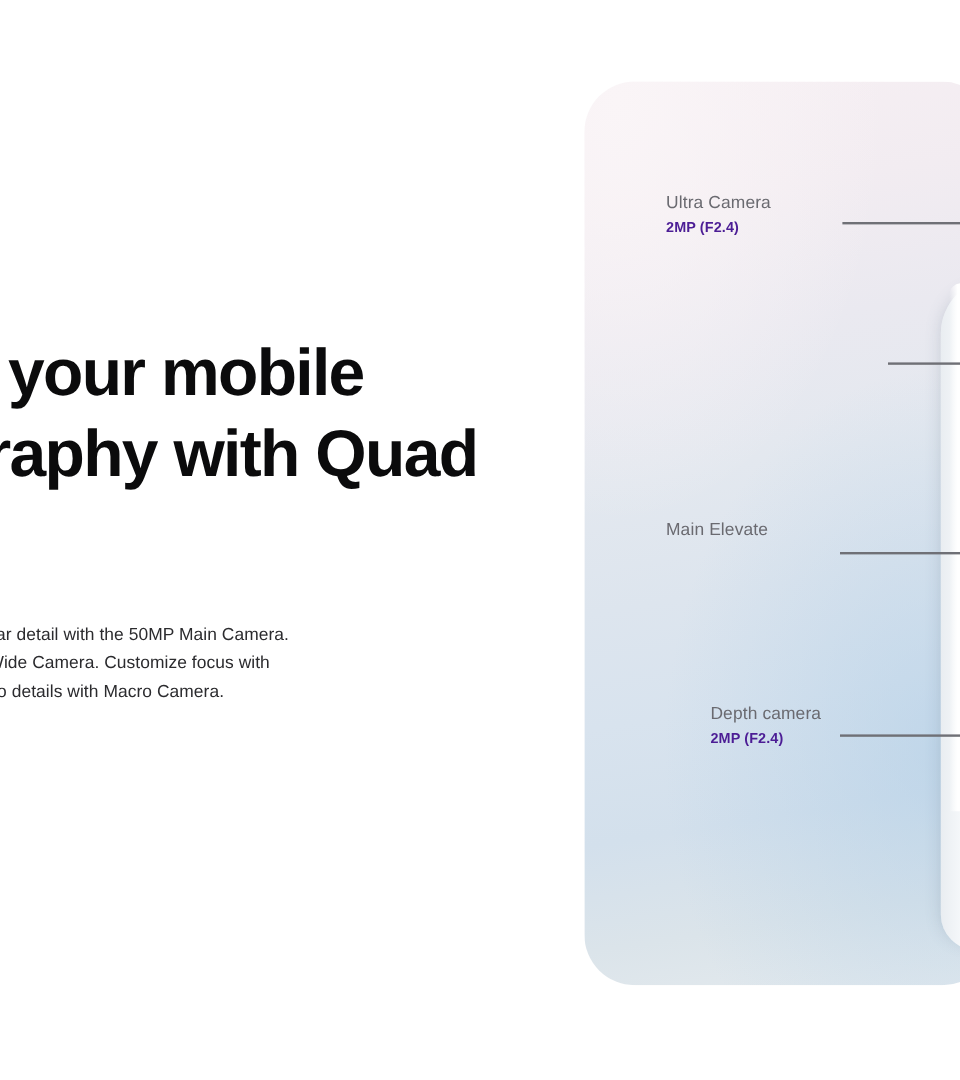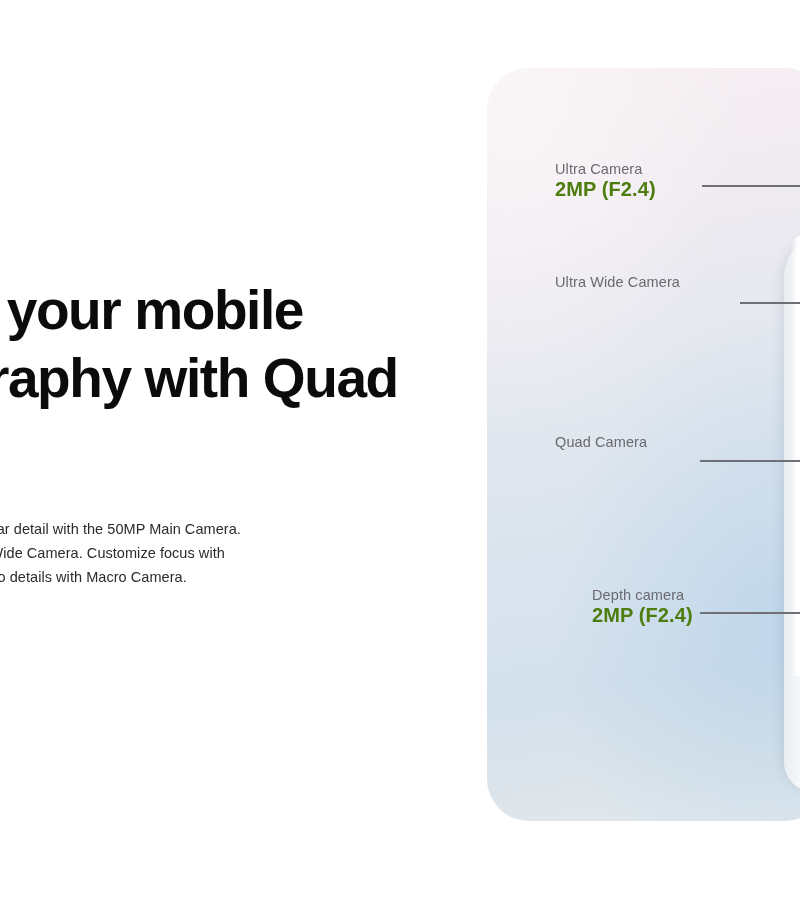--- a/index.html
+++ b/index.html
@@ -122,24 +122,24 @@
     display: block;
     font-size: 14.5px;
     line-height: 19px;
     font-weight: 400;
     color: #6a6a70;
     letter-spacing: 0.1px;
     white-space: nowrap;
   }
   .callout-spec {
     display: block;
-    font-size: 20px;
+    font-size: 12px;
     line-height: 21px;
     font-weight: 700;
-    color: #4d7c0f;
+    color: #4c1d95;
     letter-spacing: 0.1px;
     white-space: nowrap;
   }
 
   
   .leader {
     position: absolute;
     height: 2px;
     background: #6f7076;
   }
@@ -185,25 +185,24 @@
   <div class="leader ld-ultrawide"></div>
   <div class="leader ld-main"></div>
   <div class="leader ld-depth"></div>
 
   <div class="callout co-macro">
     <span class="callout-name">Ultra Camera</span>
     <span class="callout-spec">2MP (F2.4)</span>
   </div>
 
   <div class="callout co-ultrawide">
-    <span class="callout-name">Ultra Wide Camera</span>
   </div>
 
   <div class="callout co-main">
-    <span class="callout-name">Quad Camera</span>
+    <span class="callout-name">Main Elevate</span>
   </div>
 
   <div class="callout co-depth">
     <span class="callout-name">Depth camera</span>
     <span class="callout-spec">2MP (F2.4)</span>
   </div>
 
 </div>
 
 </body></html>

